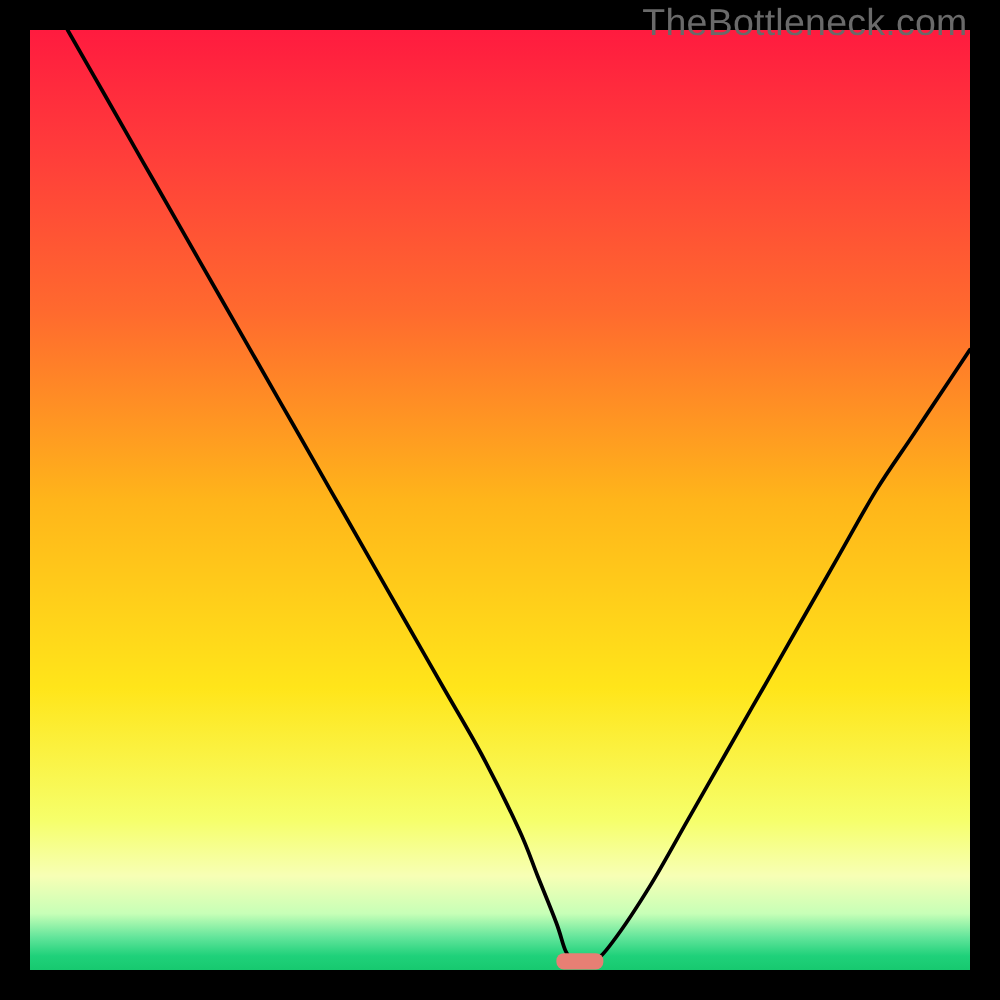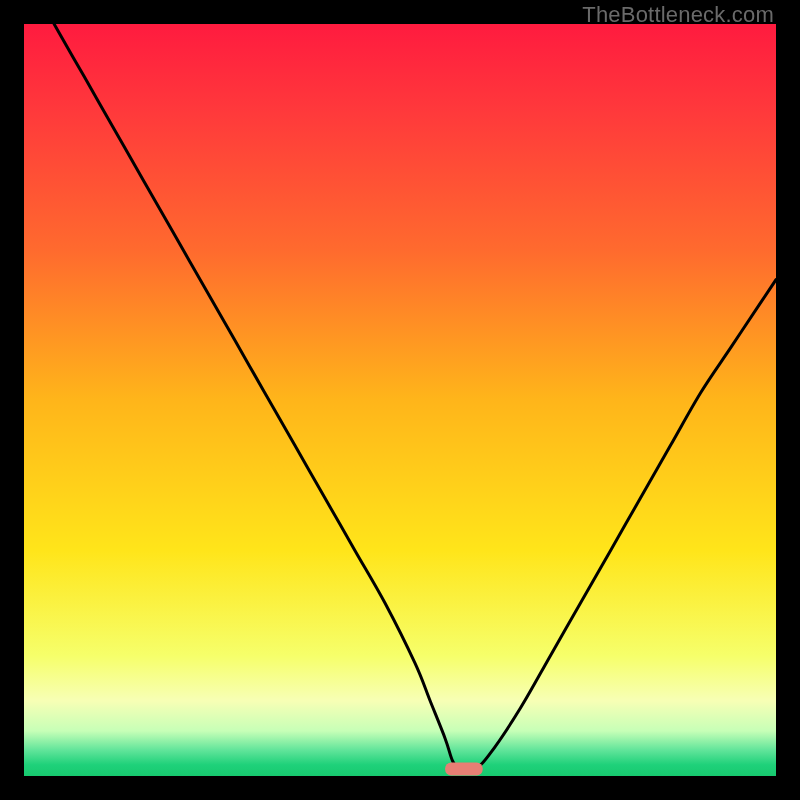--- a/index.html
+++ b/index.html
@@ -24,21 +24,21 @@
     left: 0;
     top: 0;
     width: 752px;
     height: 752px;
   }
   .watermark {
     position: absolute;
     top: 2px;
     right: 26px;
     color: #6a6a6a;
-    font-size: 22px;
+    font-size: 30px;
     font-weight: 500;
     letter-spacing: 0.2px;
     user-select: none;
   }
   svg { display: block; }
 </style>
 </head>
 <body>
 
 <div class="frame">

